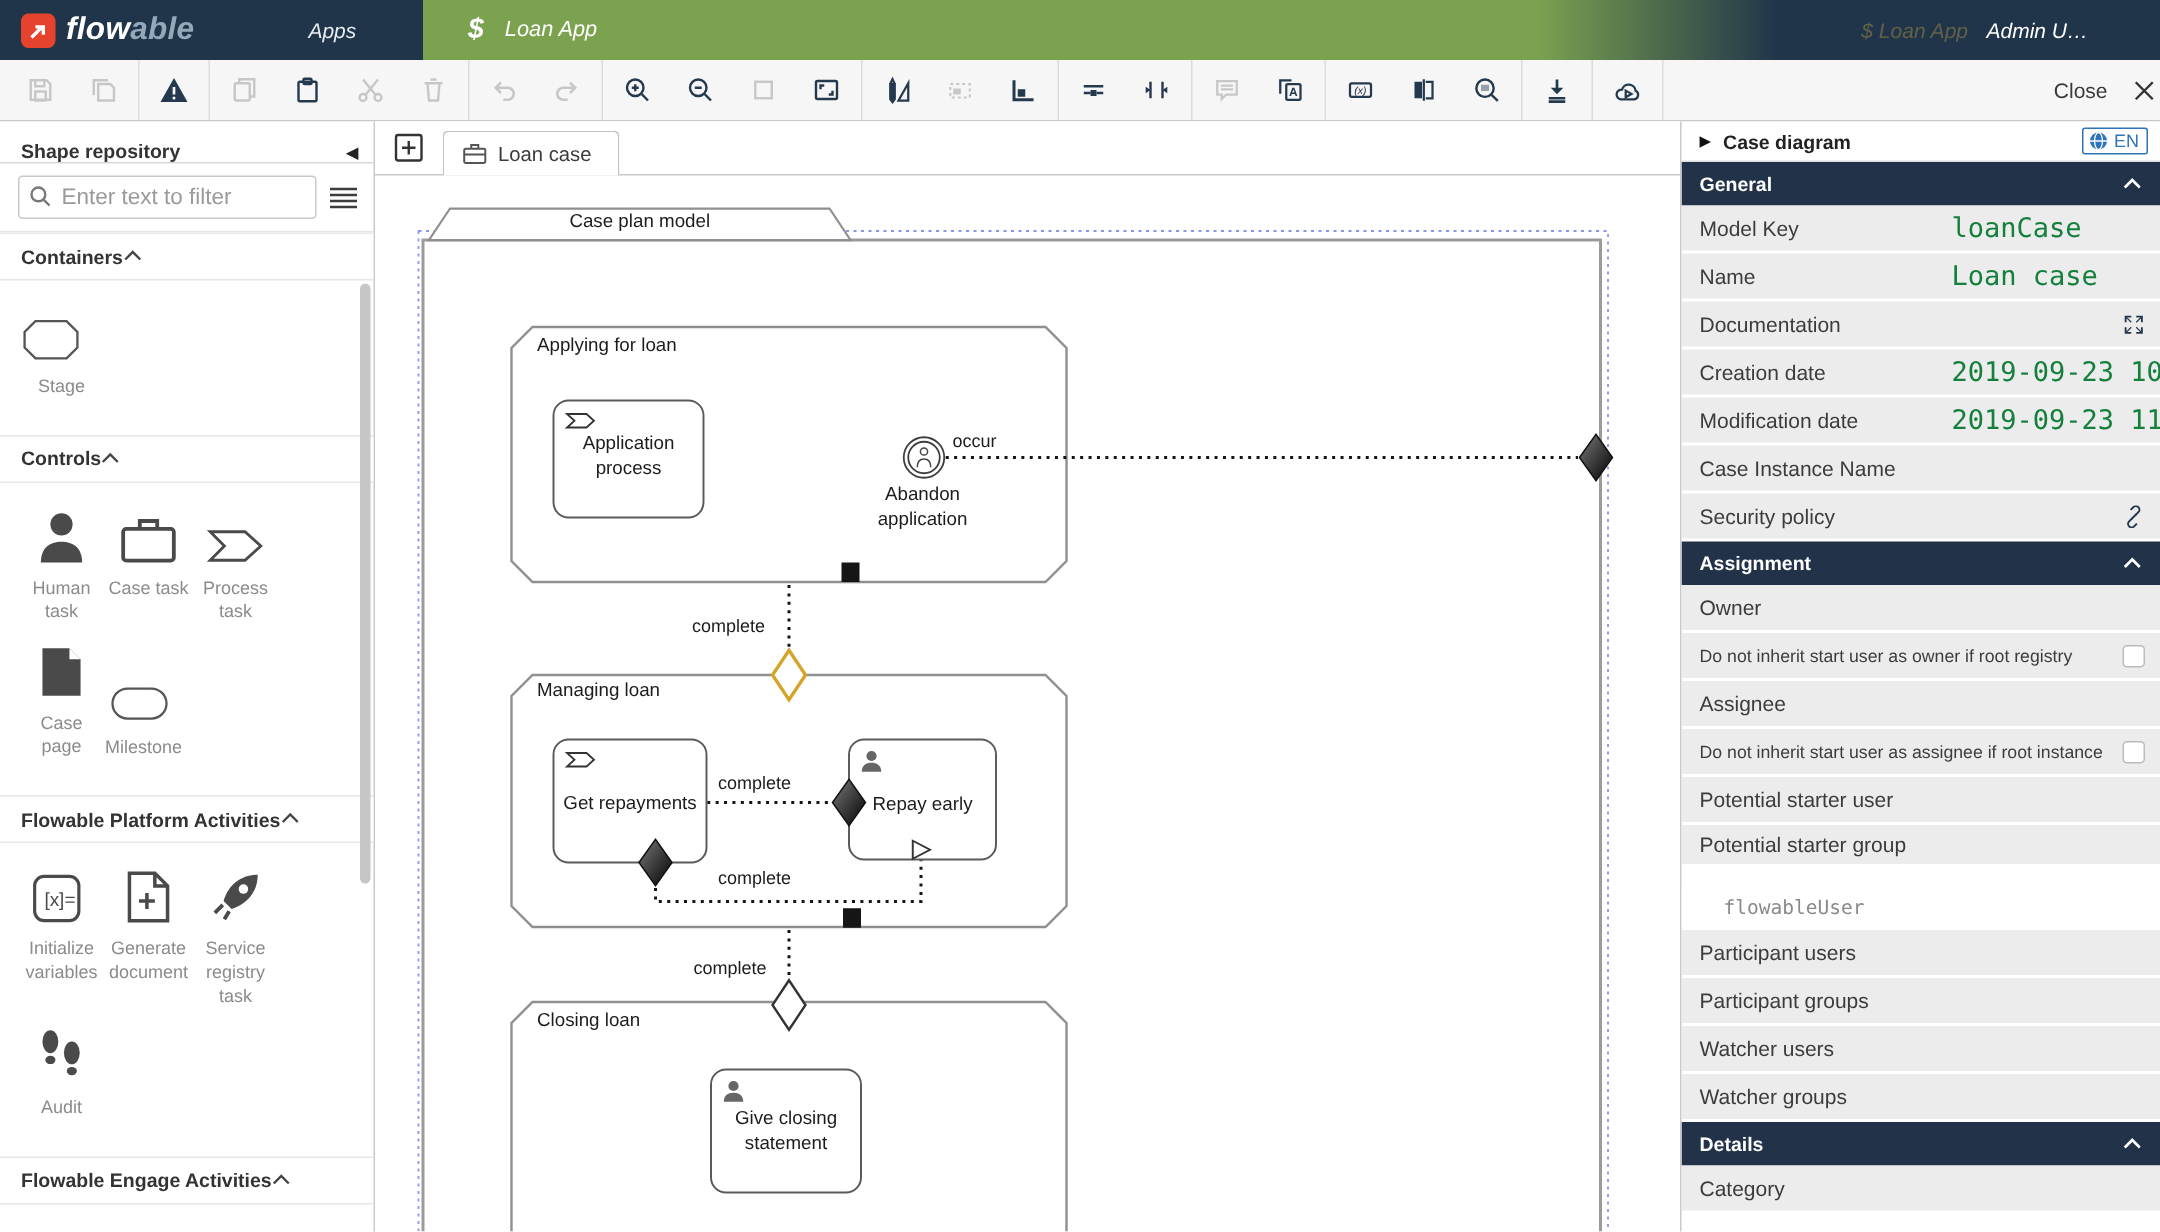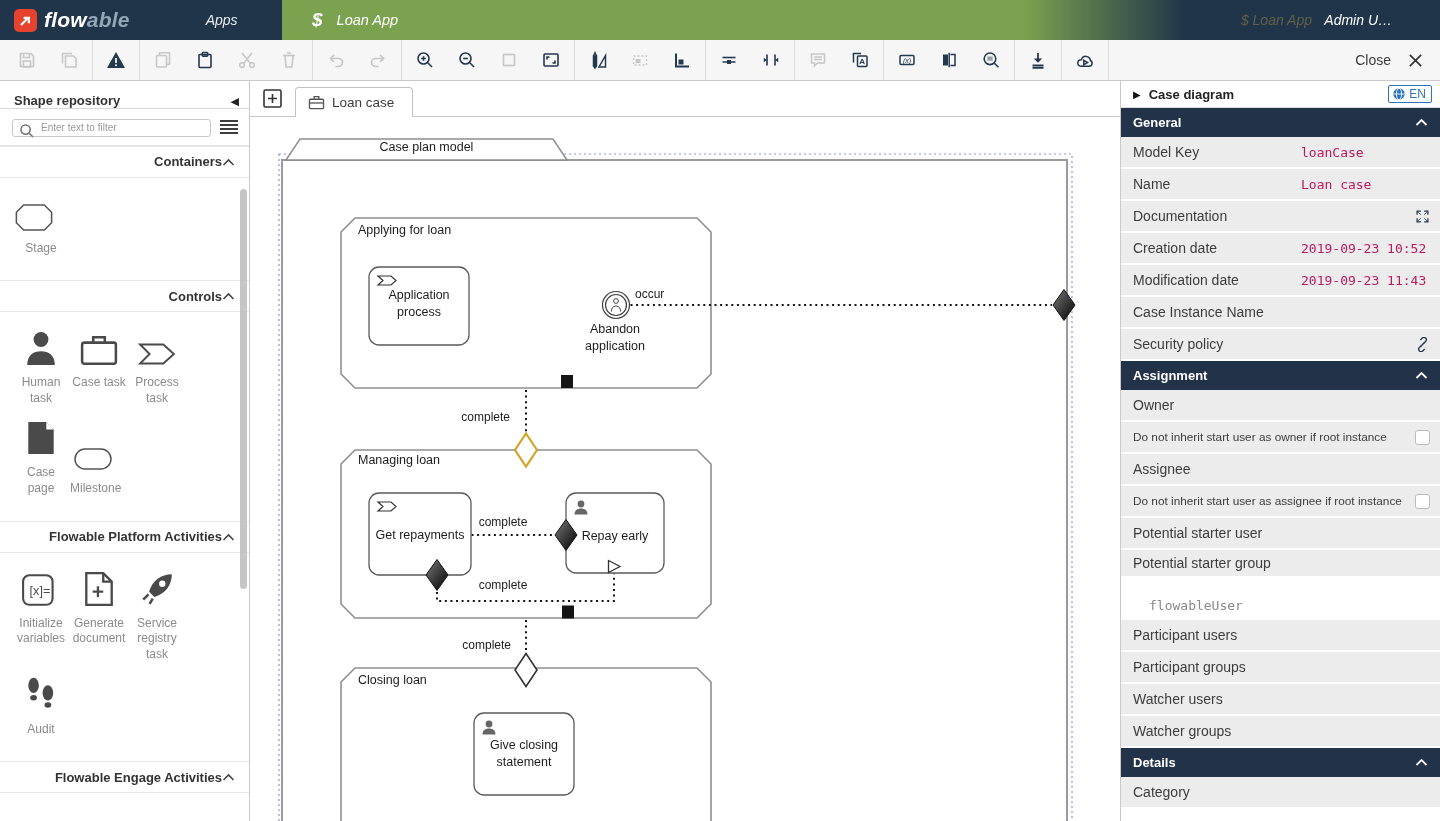--- a/index.html
+++ b/index.html
@@ -22,35 +22,35 @@
   .nav-ghost { position:absolute; right:128px; top:0; height:40px; display:flex; align-items:center; color:#6e6a48; font-size:14px; opacity:.85; }
   .nav-user { position:absolute; right:48px; top:0; height:40px; display:flex; align-items:center; color:#fff; font-size:14px; cursor:pointer; }
 
   
   #toolbar { position:absolute; left:0; top:40px; width:1440px; height:41px; background:#f6f6f6; border-bottom:1px solid #c9c9c9; display:flex; align-items:center; padding-left:6px; }
   .tb-btn { width:42px; height:40px; display:flex; align-items:center; justify-content:center; background:none; border:none; cursor:pointer; }
   .tb-btn svg { width:20px; height:20px; }
   .tb-on { color:#24384e; }
   .tb-off { color:#c7c7c7; }
   .tb-sep { width:1px; height:40px; background:#dcdcdc; margin:0 2px; }
-  .tb-close { margin-left:auto; display:flex; gap:16px; padding-right:16px; cursor:pointer; }
+  .tb-close { margin-left:auto; display:flex; gap:16px; padding-right:2px; cursor:pointer; }
   .tb-close-label { font-size:14px; color:#3a3a3a; }
 
   
   #sidebar { position:absolute; left:0; top:81px; width:250px; height:740px; background:#fff; border-right:1px solid #c9c9c9; overflow:hidden; }
   .sb-header { height:28px; display:flex; align-items:flex-end; justify-content:space-between; padding:0 10px 0 14px; border-bottom:1px solid #d8d8d8; }
   .sb-title { font-size:13px; font-weight:bold; color:#333; }
   .sb-collapse { font-size:11px; color:#222; cursor:pointer; }
   .sb-filter { display:flex; align-items:center; gap:8px; padding:8px 10px 8px 12px; border-bottom:1px solid #e4e4e4; }
   .sb-filter .inp-wrap { position:relative; flex:1; }
-  .sb-filter input { width:100%; height:18px; border:1px solid #c9c9c9; border-radius:3px; padding:0 6px 0 28px; font-size:10px; color:#444; outline:none; font-family:"Liberation Sans",sans-serif; }
+  .sb-filter input { width:100%; height:29px; border:1px solid #c9c9c9; border-radius:3px; padding:0 6px 0 28px; font-size:15px; color:#444; outline:none; font-family:"Liberation Sans",sans-serif; }
   .sb-filter input::placeholder { color:#9a9a9a; }
   .inp-search { position:absolute; left:7px; top:6px; color:#777; }
   .sb-listbtn { color:#3d3d3d; cursor:pointer; display:flex; }
-  .sb-sec-head { display:flex; align-items:center; justify-content:flex-end; padding:6px 14px; border-top:1px solid #e6e6e6; border-bottom:1px solid #e6e6e6; cursor:pointer; background:#fff; }
+  .sb-sec-head { display:flex; align-items:center; justify-content:flex-start; padding:6px 14px; border-top:1px solid #e6e6e6; border-bottom:1px solid #e6e6e6; cursor:pointer; background:#fff; }
   .sb-sec-title { font-size:13px; font-weight:bold; color:#333; }
   .chev { color:#444; }
   .sb-items { display:flex; flex-wrap:wrap; padding:16px 6px 12px 12px; }
   .shape-item { width:58px; margin-bottom:12px; text-align:center; cursor:pointer; }
   .shape-ic { height:38px; display:flex; align-items:flex-end; justify-content:flex-start; padding-left:2px; }
   .shape-item.ctr .shape-ic { justify-content:center; padding-left:0; }
   .shape-lbl { margin-top:9px; font-size:12px; color:#8b8b8b; line-height:1.3; }
   .sb-scroll { position:absolute; right:2px; top:108px; width:7px; height:400px; background:#c6c6c6; border-radius:4px; }
 
   
@@ -69,21 +69,21 @@
   .pn-header { height:27px; display:flex; align-items:center; padding:0 8px 0 12px; border-bottom:1px solid #ddd; }
   .pn-tri { font-size:10px; color:#111; margin-right:8px; }
   .pn-title { font-size:13px; font-weight:bold; color:#222; flex:1; }
   .lang-btn { display:flex; align-items:center; gap:3px; border:1px solid #2e74b8; background:#fff; border-radius:2px; padding:1px 5px 1px 3px; cursor:pointer; }
   .lang-btn span { font-size:12px; color:#2e74b8; }
   .psec-head { background:#223349; color:#fff; display:flex; align-items:center; justify-content:space-between; padding:7px 12px; cursor:pointer; }
   .psec-title { font-size:13px; font-weight:bold; }
   .prow { position:relative; background:#ececec; min-height:30px; margin-bottom:2px; display:flex; align-items:center; padding:0 10px 0 12px; }
   .plabel { font-size:14px; color:#3c3c3c; white-space:nowrap; }
   .plabel.sm { font-size:11.8px; }
-  .pval { position:absolute; left:180px; font-size:13px; color:#be185d; white-space:nowrap; }
+  .pval { position:absolute; left:180px; font-size:18px; color:#15803d; white-space:nowrap; }
   .pcheck { margin-left:auto; width:15px; height:15px; background:#fff; border:1px solid #bbb; border-radius:3px; cursor:pointer; }
   .picon-r { margin-left:auto; color:#24384e; display:flex; cursor:pointer; }
   .pgroup-field { background:#fff; min-height:26px; margin:-2px 0 2px 0; display:flex; align-items:center; padding-left:28px; font-size:13px; color:#8a8a8a; }
   .pgroup-label { min-height:26px; }
 </style>
 </head>
 <body>
 
 <div id="navbar">
   <div class="logo-wrap">
@@ -602,21 +602,21 @@
   <div class="psec-head">
     <span class="psec-title">Assignment</span>
     <svg width="13" height="9" viewBox="0 0 13 9" fill="none" stroke="#fff" stroke-width="1.8">
         <path d="M1.5 7 L6.5 2 L11.5 7"></path>
       </svg>
   </div>
   <div class="prow">
     <span class="plabel">Owner</span>
   </div>
   <div class="prow">
-    <span class="plabel sm">Do not inherit start user as owner if root instance</span>
+    <span class="plabel sm">Do not inherit start user as owner if root registry</span>
     <span class="pcheck"></span>
   </div>
   <div class="prow">
     <span class="plabel">Assignee</span>
   </div>
   <div class="prow">
     <span class="plabel sm">Do not inherit start user as assignee if root instance</span>
     <span class="pcheck"></span>
   </div>
   <div class="prow">

